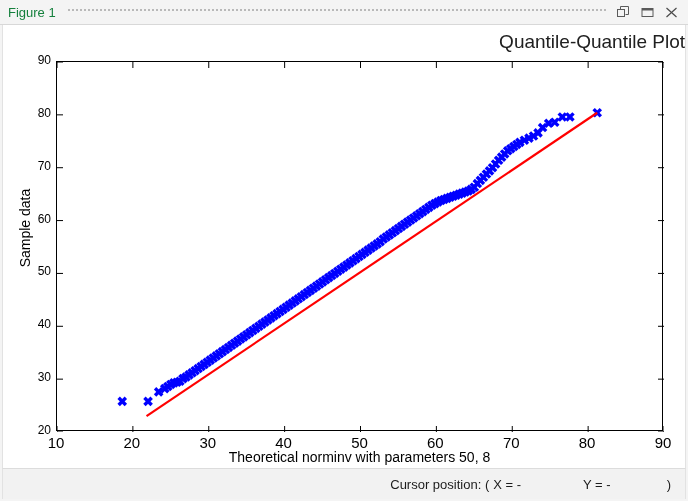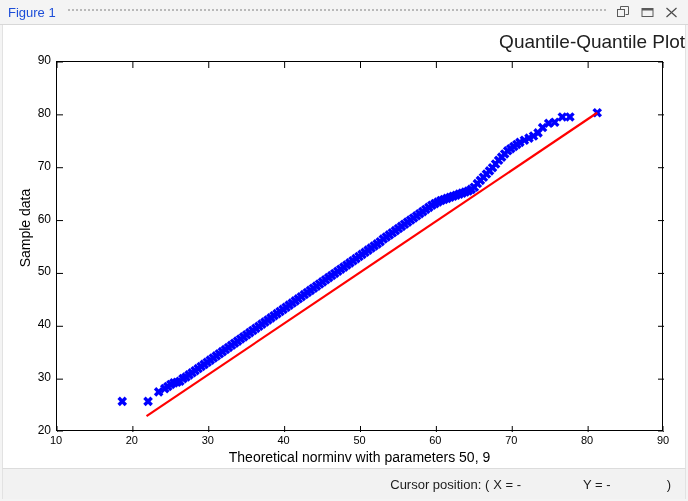--- a/index.html
+++ b/index.html
@@ -25,21 +25,21 @@
     left: 0; top: 0;
     width: 688px; height: 25px;
     background: #f4f4f4;
     border-bottom: 1px solid #d8d8d8;
     box-sizing: border-box;
     display: flex;
     align-items: center;
   }
   .tb-title {
     font-size: 13px;
-    color: #1d4ed8;
+    color: #15803d;
     margin-left: 8px;
     white-space: nowrap;
     font-family: "Liberation Sans", sans-serif;
   }
   .tb-grip {
     flex: 1 1 auto;
     height: 9px;
     margin: 0 8px 0 12px;
     background-image:
       radial-gradient(circle at 1px 1px, #b9b9b9 1px, rgba(0,0,0,0) 1.4px);
@@ -107,21 +107,21 @@
   .ytick-label {
     position: absolute;
     font-size: 12px;
     color: #000;
     text-align: right;
     width: 30px;
     font-family: "Liberation Sans", sans-serif;
   }
   .xtick-label {
     position: absolute;
-    font-size: 11px;
+    font-size: 15px;
     color: #000;
     text-align: center;
     width: 30px;
     font-family: "Liberation Sans", sans-serif;
   }
   .xaxis-title {
     position: absolute;
     left: 53px; top: 424px;
     width: 607px;
     text-align: center;
@@ -562,21 +562,21 @@
           <div class="xtick-label" style="left: 38px; top: 409px;">10</div>
           <div class="xtick-label" style="left: 113.875px; top: 409px;">20</div>
           <div class="xtick-label" style="left: 189.75px; top: 409px;">30</div>
           <div class="xtick-label" style="left: 265.625px; top: 409px;">40</div>
           <div class="xtick-label" style="left: 341.5px; top: 409px;">50</div>
           <div class="xtick-label" style="left: 417.375px; top: 409px;">60</div>
           <div class="xtick-label" style="left: 493.25px; top: 409px;">70</div>
           <div class="xtick-label" style="left: 569.125px; top: 409px;">80</div>
           <div class="xtick-label" style="left: 645px; top: 409px;">90</div>
         </div>
-      <div class="xaxis-title">Theoretical norminv with parameters 50, 9</div>
+      <div class="xaxis-title">Theoretical norminv with parameters 50, 8</div>
       <div class="yaxis-title">Sample data</div>
     </div>
 
 
   </div>
 
   <div class="statusbar">
     <div class="cursorpos">
       <span class="lbl">Cursor position: (</span>
       <span class="xval">X = -</span>

